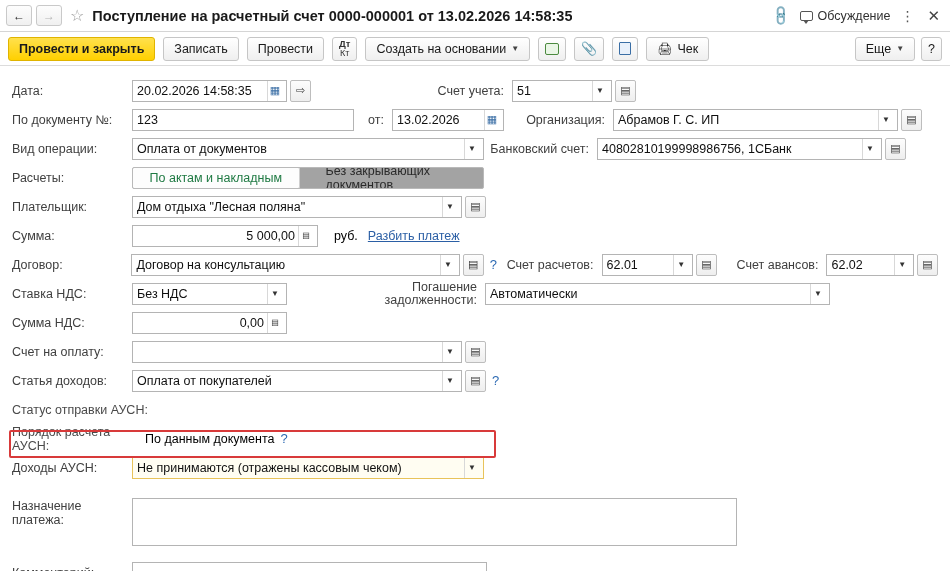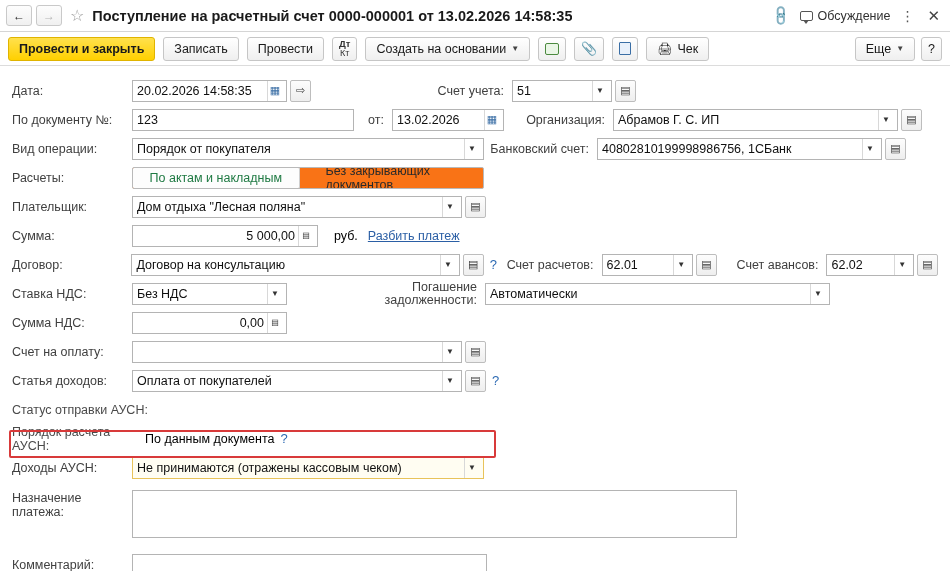--- a/index.html
+++ b/index.html
@@ -106,21 +106,21 @@
     border: 1px solid #bdbdbd; border-radius: 2px;
     background: linear-gradient(#fdfdfd,#eeeeee);
     display: flex; align-items: center; justify-content: center;
     color: #3a3a3a; font-size: 11px;
   }
   .cal { font-size: 11px; color: #3a6ea5; }
   .qm { color: #2d6ab3; font-size: 13px; margin-left: 6px; cursor: default; }
   .unit { margin-left: 16px; font-size: 12.5px; }
   .link { color: #2b5fa5; text-decoration: underline; font-size: 12.5px; margin-left: 10px; }
 
-  .segmented { display: flex; height: 22px; border: 1px solid #b9b9b9; background: #f97316; border-radius: 2px; overflow: hidden; gap: 17px; }
+  .segmented { display: flex; height: 22px; border: 1px solid #b9b9b9; background: #a3a3a3; border-radius: 2px; overflow: hidden; gap: 17px; }
   .seg {
     display: flex; align-items: center; justify-content: center;
     font-size: 12.5px; padding: 0 10px; color: #2a2a2a;
   }
   .seg.active { background: #fdfdfd; color: #1f7a43; border: 1px solid #cfcfcf; border-radius: 2px; margin: -1px; height: 22px; }
 
   .hl-box {
     position: absolute; border: 2px solid #d83a3a; border-radius: 2px;
     pointer-events: none;
   }
@@ -229,21 +229,21 @@
       <div class="field" style="width:285px">
         <span class="val">Абрамов Г. С. ИП</span>
         <span class="fbtn">▼</span>
       </div>
       <div class="extbtn">▤</div>
     </div>
 
     <div class="row">
       <div class="lbl left" style="width:120px">Вид операции:</div>
       <div class="field" style="width:352px">
-        <span class="val">Порядок от покупателя</span>
+        <span class="val">Оплата от документов</span>
         <span class="fbtn">▼</span>
       </div>
 
       <div class="lbl" style="width:113px">Банковский счет:</div>
       <div class="field" style="width:285px">
         <span class="val">40802810199998986756, 1СБанк</span>
         <span class="fbtn">▼</span>
       </div>
       <div class="extbtn">▤</div>
     </div>
@@ -353,21 +353,21 @@
     </div>
 
     <div class="row" style="position:relative">
       <div class="lbl left" style="width:120px">Доходы АУСН:</div>
       <div class="field yellow" style="width:352px">
         <span class="val">Не принимаются (отражены кассовым чеком)</span>
         <span class="fbtn">▼</span>
       </div>
     </div>
 
-    <div style="display:flex;margin-top:8px">
+    <div style="display:flex;margin-top:16px">
       <div class="lbl left" style="width:120px;line-height:14px;white-space:pre-line;padding-top:1px">Назначение
 платежа:</div>
       <div class="textarea" style="width:605px">
         <span style="display:block;padding:3px"></span>
       </div>
     </div>
 
     <div class="row" style="margin-top:12px">
       <div class="lbl left" style="width:120px">Комментарий:</div>
       <div class="field" style="width:355px">

